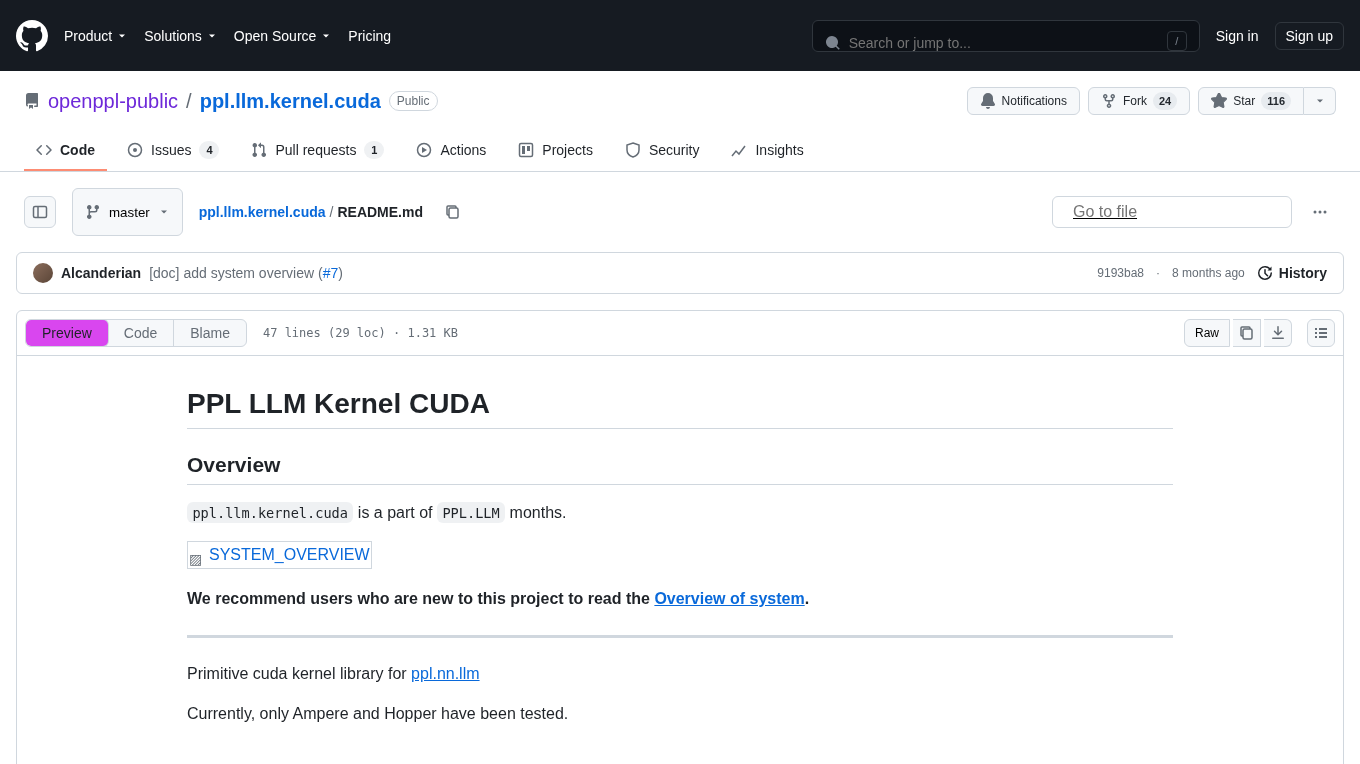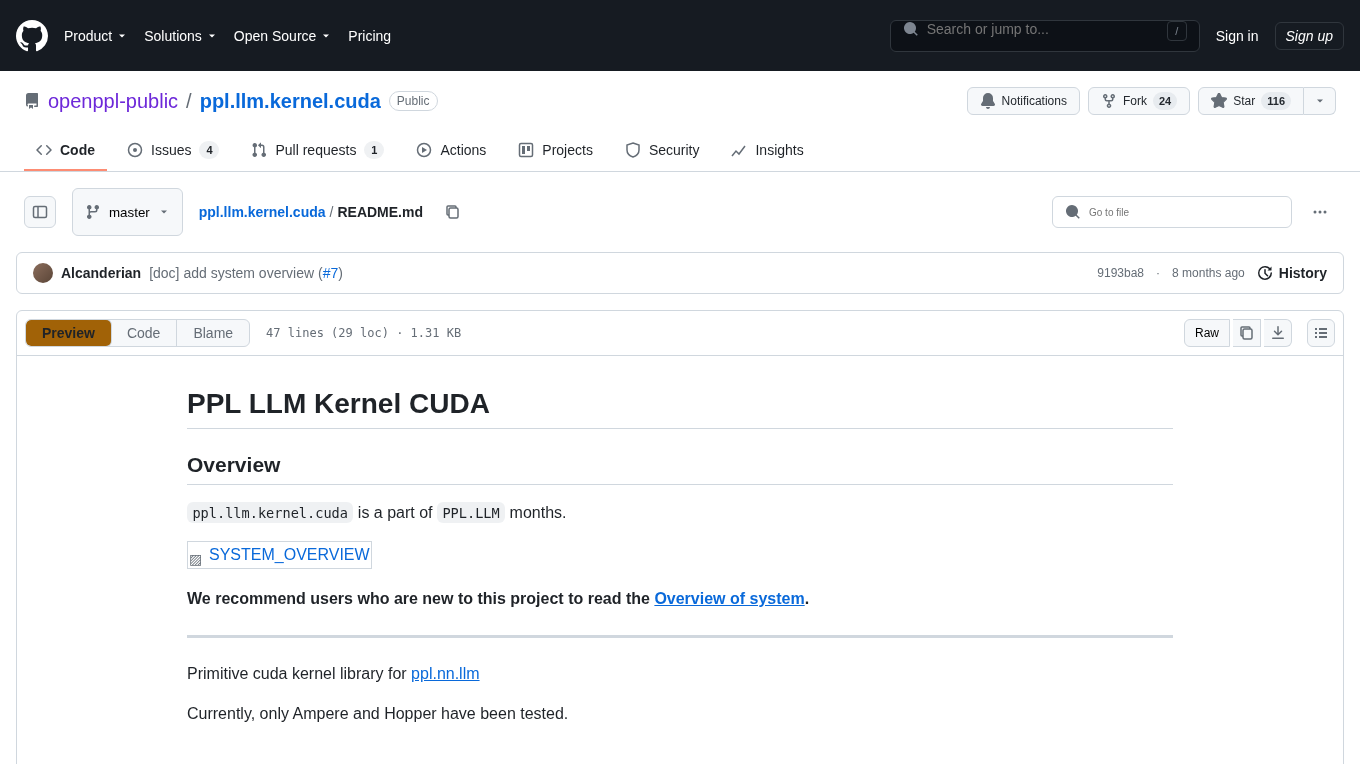--- a/index.html
+++ b/index.html
@@ -6,25 +6,25 @@
 body { font-family: -apple-system, BlinkMacSystemFont, "Segoe UI", Helvetica, Arial, sans-serif; font-size: 14px; color: #1f2328; background: #fff; }
 a { text-decoration: none; }
 
 
 .global-header { background: #161b22; height: 71px; display: flex; align-items: center; padding: 0 16px; justify-content: space-between; }
 .header-left { display: flex; align-items: center; gap: 16px; }
 .logo { width: 32px; height: 32px; color: #fff; }
 .header-nav { display: flex; gap: 16px; }
 .header-nav-item { color: #fff; display: flex; align-items: center; gap: 4px; cursor: pointer; }
 .header-right { display: flex; align-items: center; gap: 16px; }
-.search-box { background: #0d1117; border: 1px solid #30363d; border-radius: 6px; height: 32px; width: 310px; display: flex; align-items: flex-start; padding: 0 12px; color: #7d8590; gap: 8px; }
+.search-box { background: #0d1117; border: 1px solid #30363d; border-radius: 6px; height: 32px; width: 388px; display: flex; align-items: flex-end; padding: 0 12px; color: #7d8590; gap: 8px; }
 .search-box input { background: transparent; border: none; outline: none; color: #7d8590; flex: 1; font-size: 14px; }
 .slash-key { border: 1px solid #30363d; border-radius: 4px; width: 20px; height: 20px; display: flex; align-items: center; justify-content: center; font-size: 11px; color: #7d8590; }
 .signin { color: #fff; }
-.signup { color: #fff; border: 1px solid #30363d; border-radius: 6px; padding: 5px 10px; font-style: italic; }
+.signup { color: #fff; border: 1px solid #30363d; border-radius: 6px; padding: 5px 10px; }
 
 
 .repo-header { padding: 16px 24px 0; border-bottom: 1px solid #d0d7de; }
 .repo-title-row { display: flex; justify-content: space-between; align-items: center; margin-bottom: 16px; }
 .repo-title { display: flex; align-items: center; gap: 8px; font-size: 20px; }
 .repo-title a { color: #6d28d9; }
 .repo-title .sep { color: #656d76; }
 .repo-title strong a { color: #0969da; font-weight: 600; }
 .badge-public { border: 1px solid #d0d7de; border-radius: 2em; padding: 0 7px; font-size: 12px; color: #656d76; line-height: 18px; }
 .repo-actions { display: flex; gap: 8px; }
@@ -45,37 +45,37 @@
 .file-toolbar-left { display: flex; align-items: center; gap: 16px; }
 .icon-btn { width: 32px; height: 32px; border: 1px solid #d0d7de; border-radius: 6px; background: #f6f8fa; display: flex; align-items: center; justify-content: center; cursor: pointer; }
 .branch-btn { height: 48px; border: 1px solid #d0d7de; border-radius: 6px; background: #f6f8fa; display: flex; align-items: center; padding: 0 12px; gap: 8px; cursor: pointer; }
 .breadcrumb { display: flex; align-items: center; gap: 4px; font-size: 14px; }
 .breadcrumb a { color: #0969da; font-weight: 600; }
 .breadcrumb .sep { color: #656d76; }
 .breadcrumb strong { font-weight: 600; }
 .icon-btn-sm { width: 28px; height: 28px; border: none; background: transparent; display: flex; align-items: center; justify-content: center; cursor: pointer; color: #656d76; border-radius: 6px; }
 .file-toolbar-right { display: flex; align-items: center; gap: 12px; }
 .goto-file { width: 240px; height: 32px; border: 1px solid #d0d7de; border-radius: 6px; display: flex; align-items: center; padding: 0 12px; gap: 8px; color: #656d76; }
-.goto-file input { border: none; outline: none; flex: 1; font-size: 10px; }
+.goto-file input { border: none; outline: none; flex: 1; font-size: 16px; text-decoration: underline; }
 
 
 .commit-bar { margin: 0 16px; border: 1px solid #d0d7de; border-radius: 6px; padding: 10px 16px; display: flex; align-items: center; justify-content: space-between; }
 .commit-left { display: flex; align-items: center; gap: 8px; }
 .avatar { width: 20px; height: 20px; border-radius: 50%; background: linear-gradient(135deg,#8b6d5c,#5a4537); }
 .commit-msg { color: #656d76; }
 .commit-msg a { color: #0969da; }
 .commit-right { display: flex; align-items: center; gap: 12px; color: #656d76; font-size: 12px; }
 .history-link { display: flex; align-items: center; gap: 6px; color: #1f2328; font-weight: 600; font-size: 14px; }
 
 
 .file-box { margin: 16px; border: 1px solid #d0d7de; border-radius: 6px; }
 .file-header { display: flex; align-items: center; padding: 8px; border-bottom: 1px solid #d0d7de; gap: 16px; justify-content: space-between; }
 .view-toggle { display: flex; background: #f6f8fa; border: 1px solid #d0d7de; border-radius: 6px; overflow: hidden; }
 .view-toggle button { border: none; background: transparent; padding: 5px 16px; font-size: 14px; cursor: pointer; color: #656d76; }
-.view-toggle button.active { background: #a16207; font-weight: 700; color: #1f2328; border-radius: 5px; box-shadow: 0 0 0 1px #d0d7de; }
+.view-toggle button.active { background: #d946ef; font-weight: 400; color: #1f2328; border-radius: 5px; box-shadow: 0 0 0 1px #d0d7de; }
 .view-toggle .divider { width: 1px; background: #d0d7de; }
 .file-meta { color: #656d76; font-size: 12px; font-family: ui-monospace, SFMono-Regular, monospace; }
 .file-header-right { display: flex; align-items: flex-end; gap: 3px; }
 .raw-btn { border: 1px solid #d0d7de; border-radius: 6px 0 0 6px; background: #f6f8fa; padding: 4px 10px; font-size: 12px; cursor: pointer; height: 28px; }
 .hdr-icon-btn { border: 1px solid #d0d7de; border-left: none; background: #f6f8fa; width: 28px; height: 28px; display: flex; align-items: center; justify-content: center; cursor: pointer; }
 .hdr-icon-btn.last { border-radius: 0 6px 6px 0; }
 .outline-btn { border: 1px solid #d0d7de; background: #f6f8fa; width: 28px; height: 28px; display: flex; align-items: center; justify-content: center; cursor: pointer; border-radius: 6px; margin-left: 12px; }
 
 
 .readme { padding: 32px; max-width: 1050px; margin: 0 auto; }

